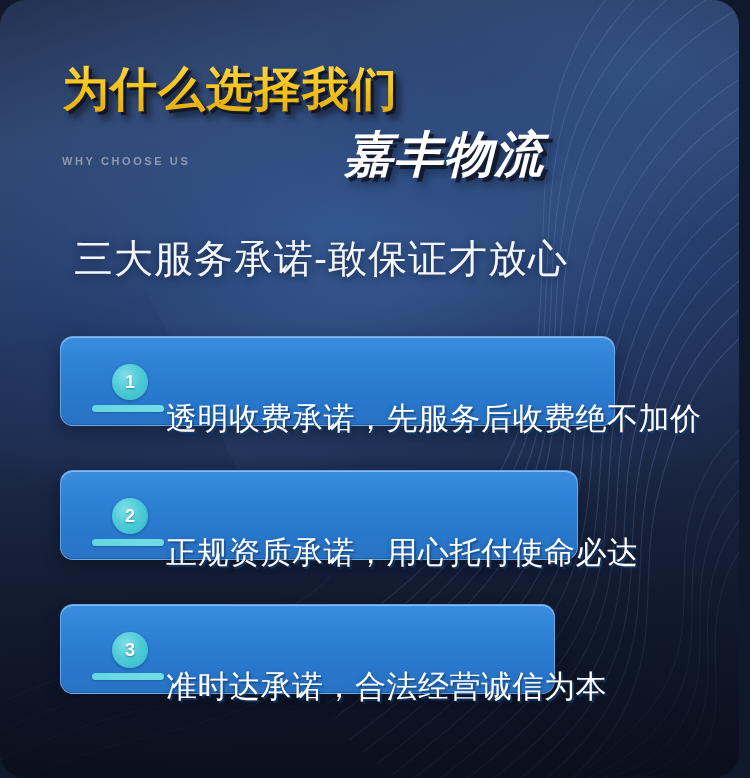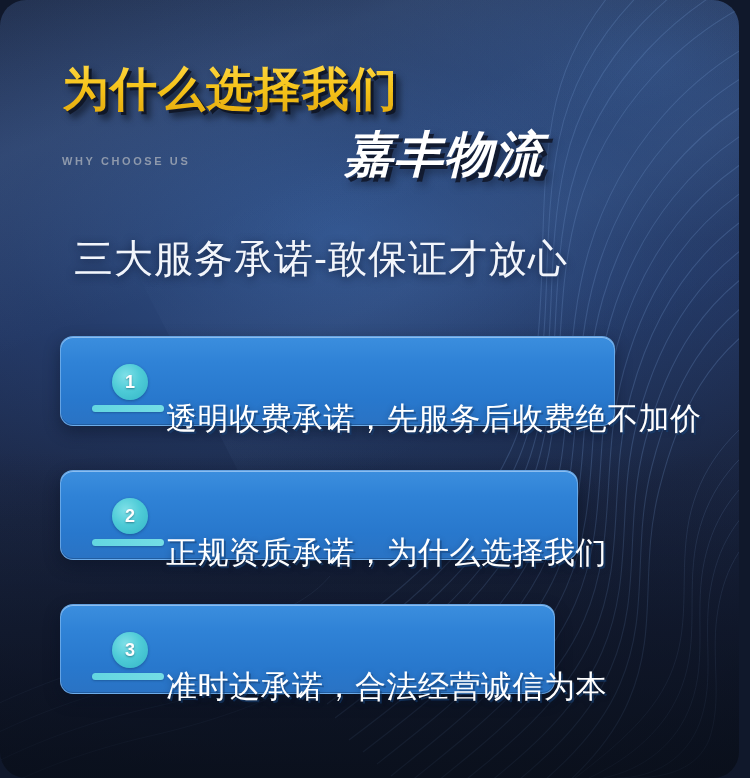--- a/index.html
+++ b/index.html
@@ -259,21 +259,21 @@
     <div class="cards">
 
       <div class="card" style="width:555px;">
         <div class="badge">1</div>
         <div class="card-text">透明收费承诺，先服务后收费绝不加价</div>
         <div class="accent-bar"></div>
       </div>
 
       <div class="card" style="width:518px;">
         <div class="badge">2</div>
-        <div class="card-text">正规资质承诺，为什么选择我们</div>
+        <div class="card-text">正规资质承诺，用心托付使命必达</div>
         <div class="accent-bar"></div>
       </div>
 
       <div class="card" style="width:495px;">
         <div class="badge">3</div>
         <div class="card-text">准时达承诺，合法经营诚信为本</div>
         <div class="accent-bar"></div>
       </div>
 
     </div>

